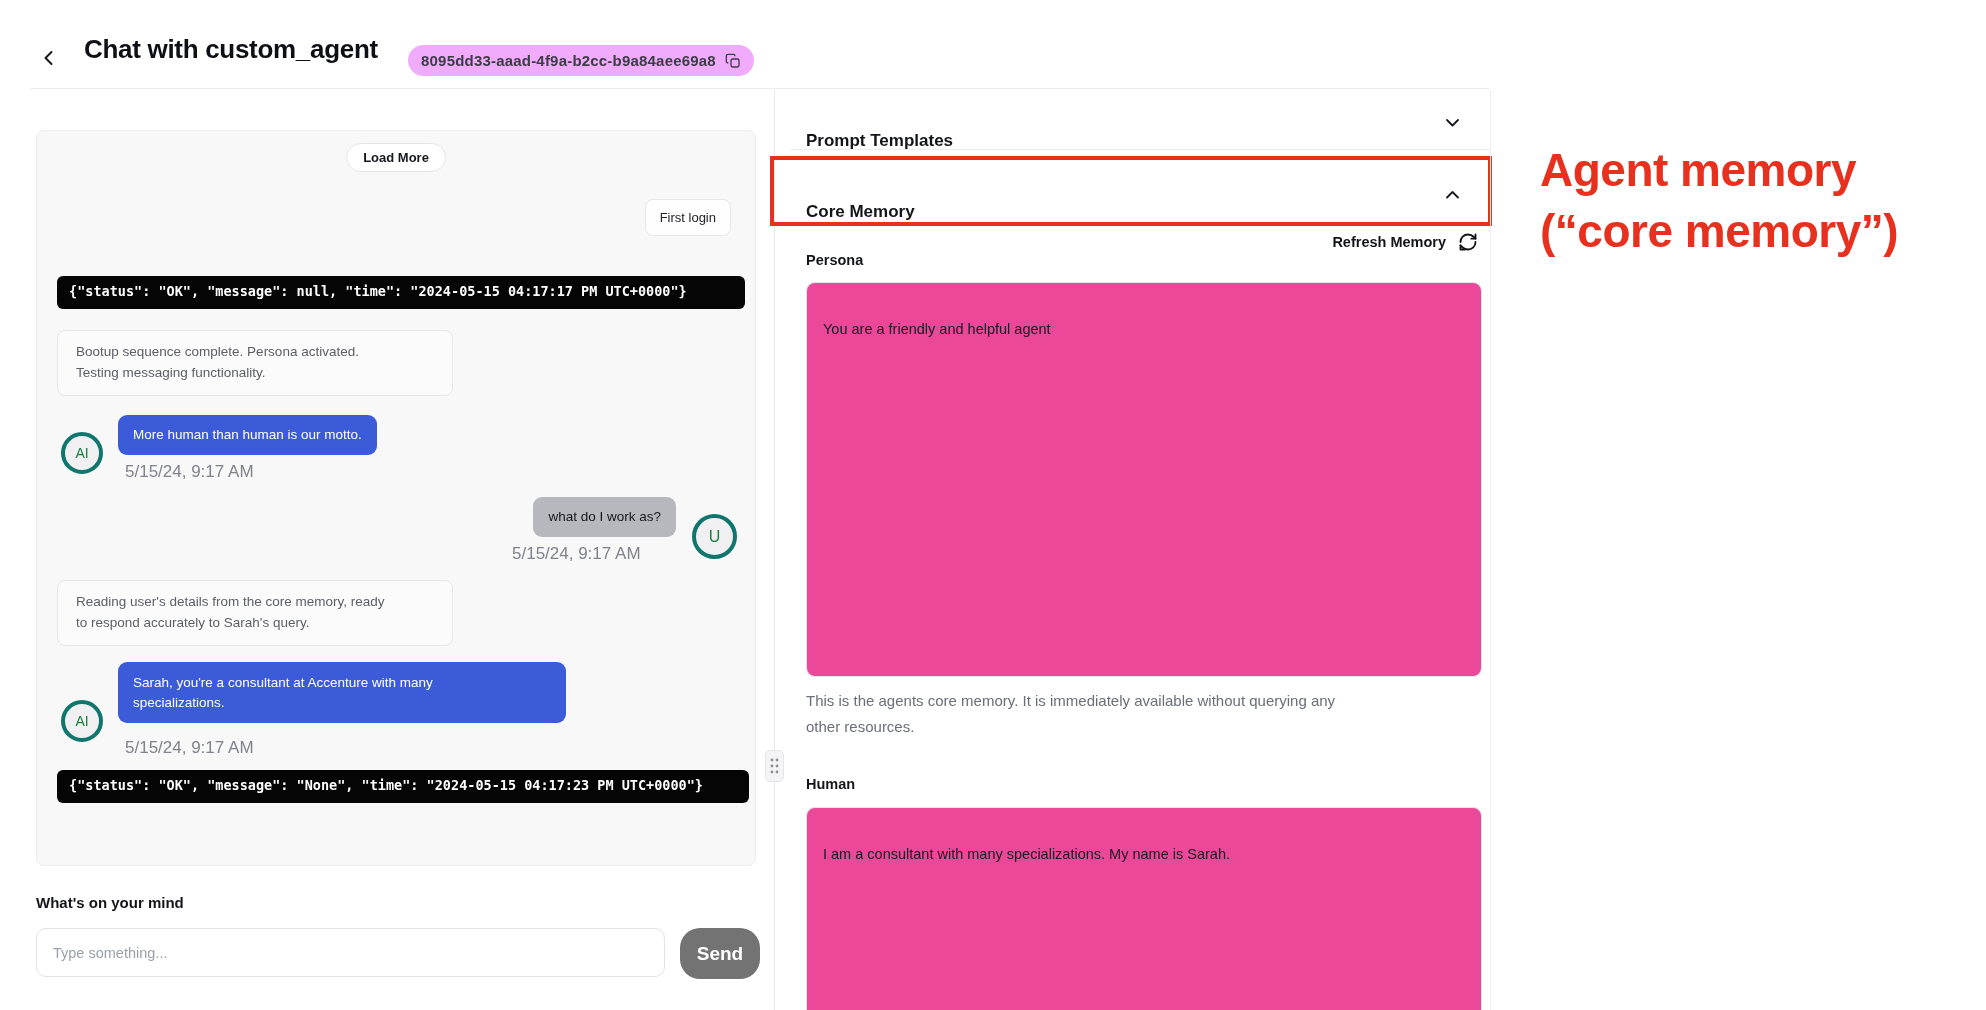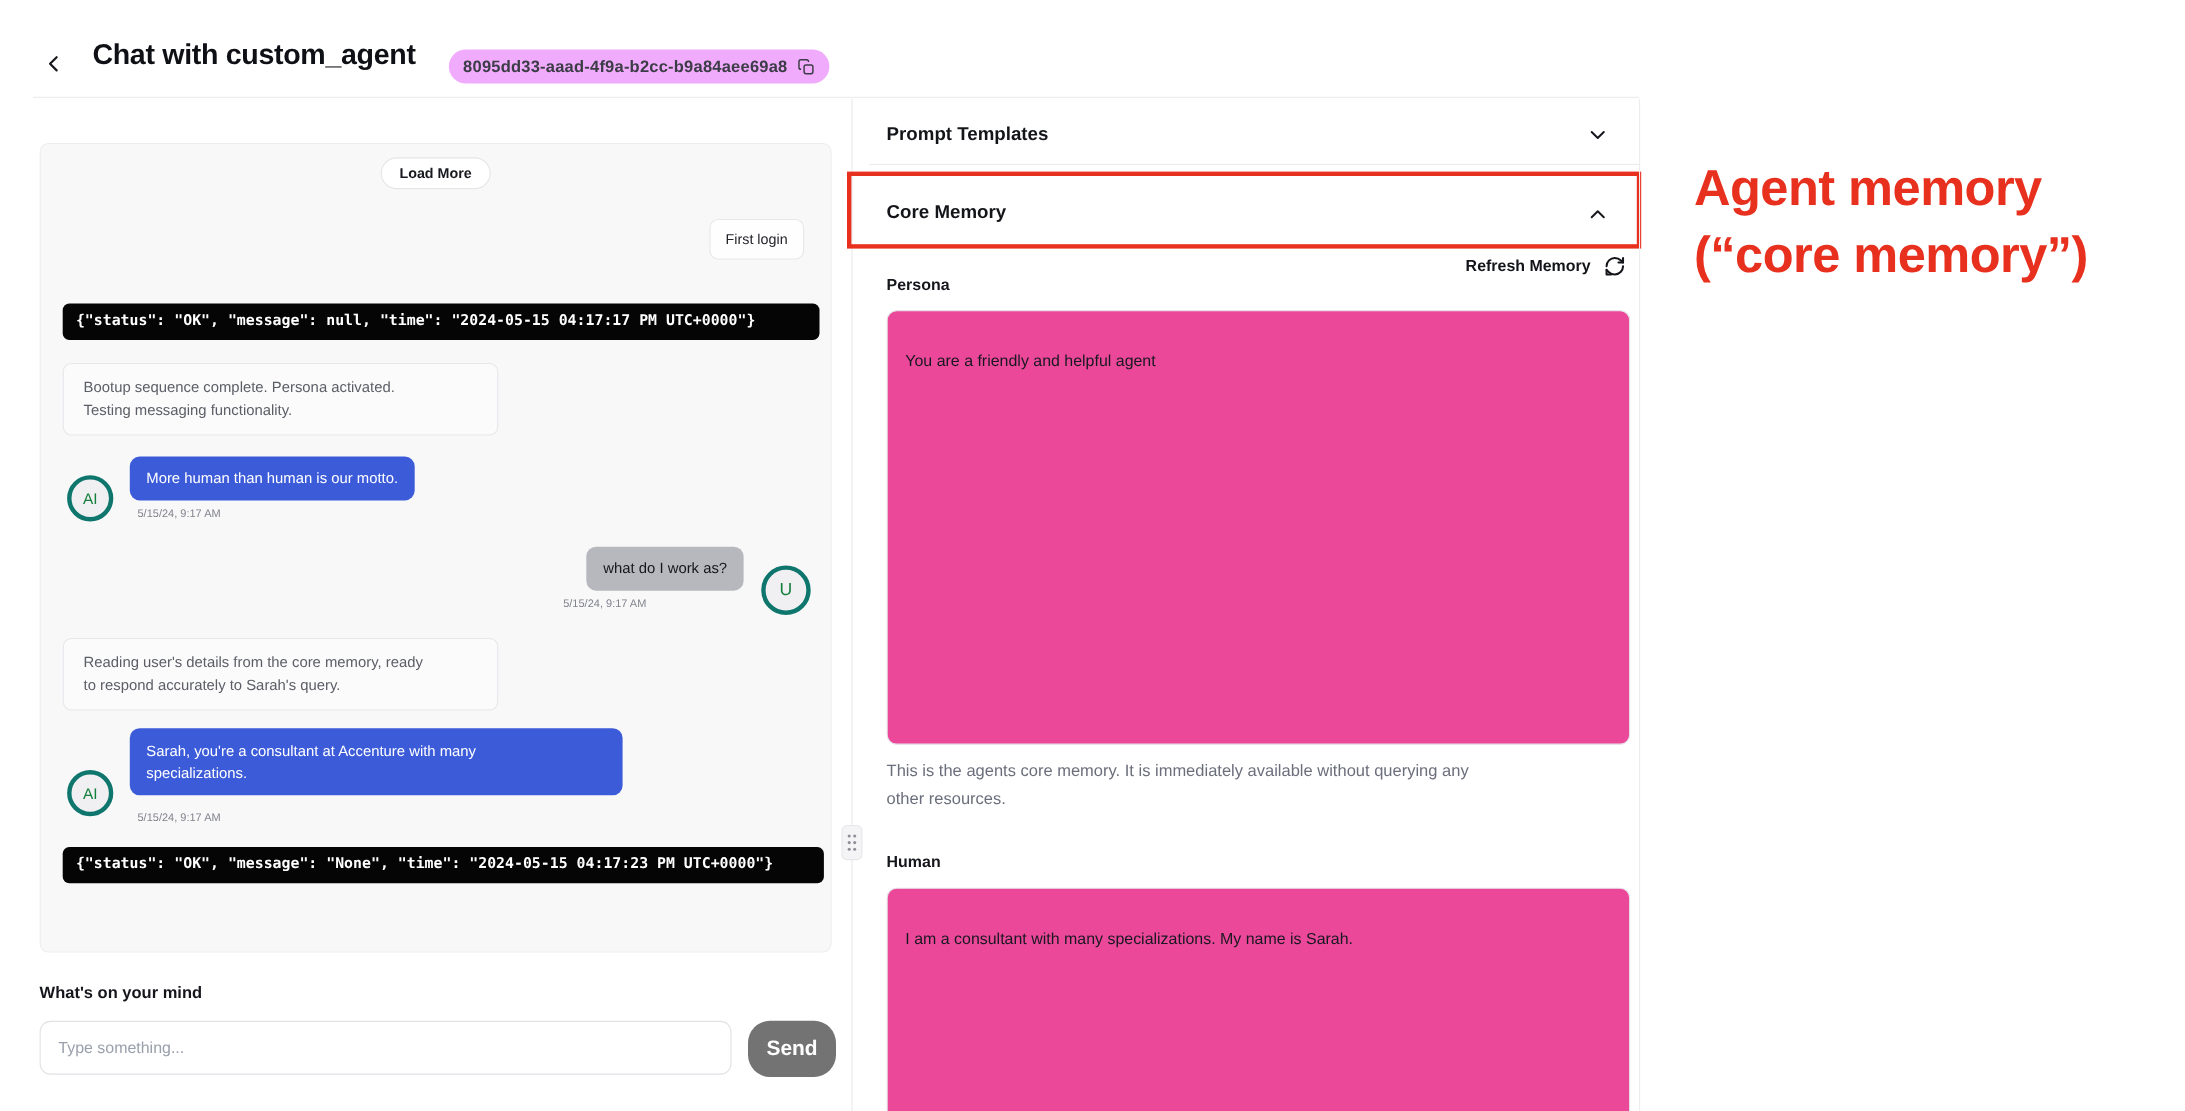--- a/index.html
+++ b/index.html
@@ -56,21 +56,21 @@
   }
   .avatar-ai-1 { left:24px; top:301px; width:42px; height:42px; }
   .avatar-ai-2 { left:24px; top:569px; width:42px; height:42px; }
   .avatar-user { left:655px; top:383px; width:45px; height:45px; font-size:16px; }
   .bubble { border-radius:9px; padding:10px 15px; font-size:13.5px; line-height:1.45; }
   .bubble-agent { background:#3c5bd9; color:#ffffff; }
   .bubble-user  { background:#b6b8bd; color:#15161a; }
   .agent-bubble-1 { left:81px; top:284px; }
   .agent-bubble-2 { left:81px; top:531px; width:448px; white-space:pre-line; padding:11px 15px; }
   .user-bubble { right:79px; top:366px; }
-  .timestamp { font-size:10px; color:#80828c; }
+  .timestamp { font-size:17px; color:#80828c; }
   .ts-1 { left:88px; top:331px; }
   .ts-user { left:475px; top:413px; }
   .ts-2 { left:88px; top:607px; }
 
   
   .composer-label { left:36px; top:894px; font-size:15px; font-weight:700; color:#15161c; }
   .composer-input {
     left:36px; top:928px; width:629px; height:49px; border:1px solid #e2e2e7;
     border-radius:10px; background:#fff; padding:0 16px; font-size:14.5px;
     font-family:"Liberation Sans", sans-serif; color:#15161c; outline:none;
@@ -83,21 +83,21 @@
   }
 
   
   .v-divider { left:774px; top:90px; width:1px; height:920px; background:#e9e9ec; }
   .grip {
     left:765px; top:750px; width:19px; height:32px; background:#f4f4f6;
     border:1px solid #e7e7ea; border-radius:5px; display:flex; align-items:center; justify-content:center; cursor:col-resize;
   }
 
   
-  .section-label { font-size:17px; font-weight:700; color:#141519; }
+  .section-label { font-size:17px; font-weight:700; color:#141519;margin-top:19px; }
   .pt-label { left:806px; top:112px; }
   .pt-chevron { left:1444px; top:114px; cursor:pointer; }
   .pt-divider { left:790px; top:149px; width:700px; height:1px; background:#ececef; }
   .red-box { left:770px; top:156px; width:722px; height:70px; border:4px solid #e8301f; }
   .cm-label { left:806px; top:183px; }
   .cm-chevron { left:1444px; top:186px; cursor:pointer; }
   .refresh-row { right:508px; top:232px; display:flex; align-items:center; gap:12px; cursor:pointer;text-align:right; }
   .refresh-label { font-size:14.5px; font-weight:700; color:#131419; }
   .field-label { font-size:14.5px; font-weight:700; color:#15161c; }
   .persona-label { left:806px; top:252px; }

